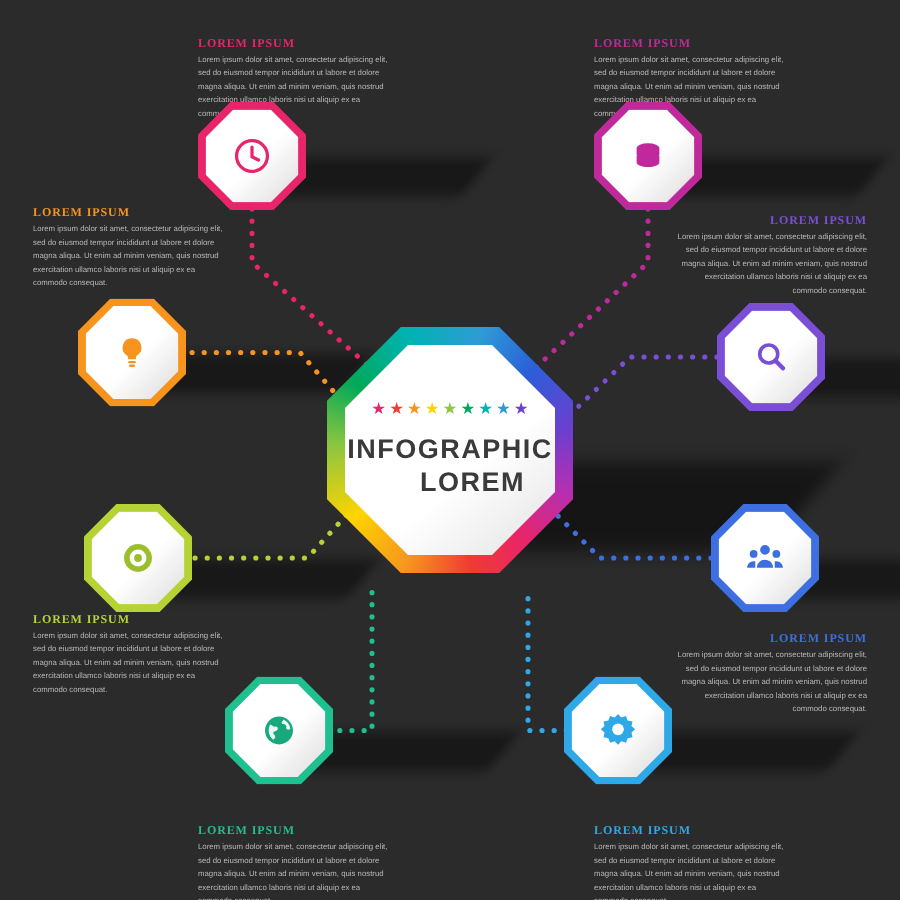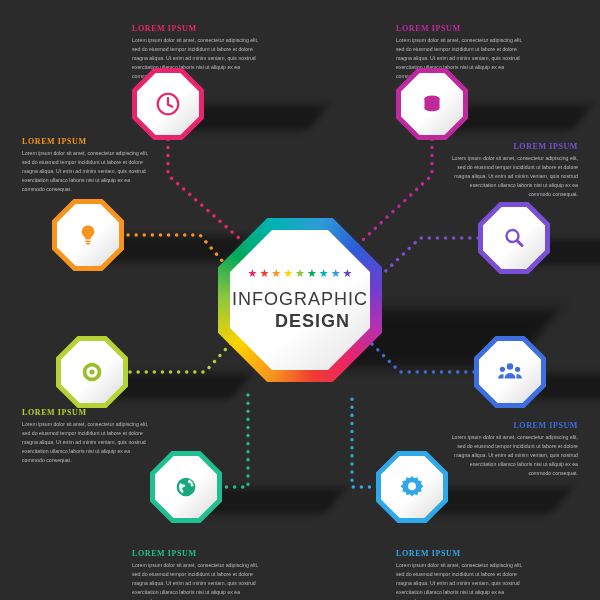--- a/index.html
+++ b/index.html
@@ -67,21 +67,21 @@
   .center .inner{
     position:absolute;inset:12px;
     -webkit-clip-path:polygon(30% 0,70% 0,100% 30%,100% 70%,70% 100%,30% 100%,0 70%,0 30%);
     clip-path:polygon(30% 0,70% 0,100% 30%,100% 70%,70% 100%,30% 100%,0 70%,0 30%);
     background:linear-gradient(140deg,#ffffff 0%,#ffffff 60%,#e2e2e2 100%);
     display:flex;flex-direction:column;align-items:center;justify-content:center;
   }
   .stars{display:flex;gap:2px;margin-bottom:10px;}
   .stars span{font-size:11px;line-height:1;}
   .c-title{
-    font-size:18px;font-weight:normal;letter-spacing:1px;color:#3a3a3a;
+    font-size:18px;font-weight:bold;letter-spacing:1px;color:#3a3a3a;
   }
   .c-sub{
     font-size:18px;font-weight:bold;letter-spacing:1px;color:#3a3a3a;
     align-self:flex-end;margin-right:20px;margin-top:1px;
   }
   .center .cshadow{
     position:absolute;left:60%;top:55%;width:220px;height:60px;
     background:rgba(0,0,0,.5);
     transform:skewX(-40deg);
     filter:blur(6px);
@@ -260,17 +260,17 @@
         <span style="color:#ef3b33">★</span>
         <span style="color:#f7941e">★</span>
         <span style="color:#ffd400">★</span>
         <span style="color:#8dc63f">★</span>
         <span style="color:#00a859">★</span>
         <span style="color:#00b3b3">★</span>
         <span style="color:#2e9bd6">★</span>
         <span style="color:#6b3fd0">★</span>
       </div>
       <div class="c-title">INFOGRAPHIC</div>
-      <div class="c-sub">DESIGN</div>
+      <div class="c-sub">LOREM</div>
     </div>
   </div>
 
 </div>
 
 </body></html>

